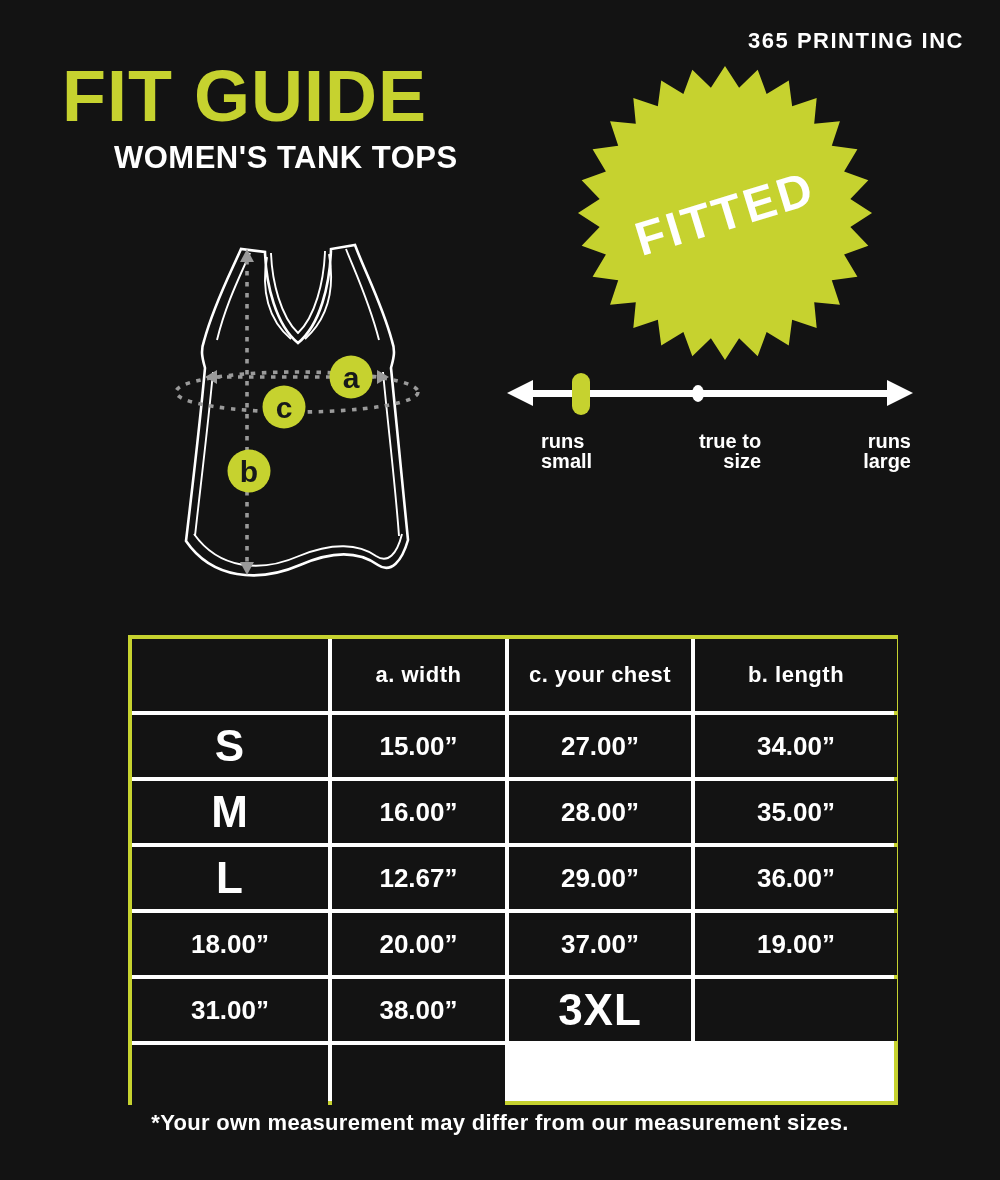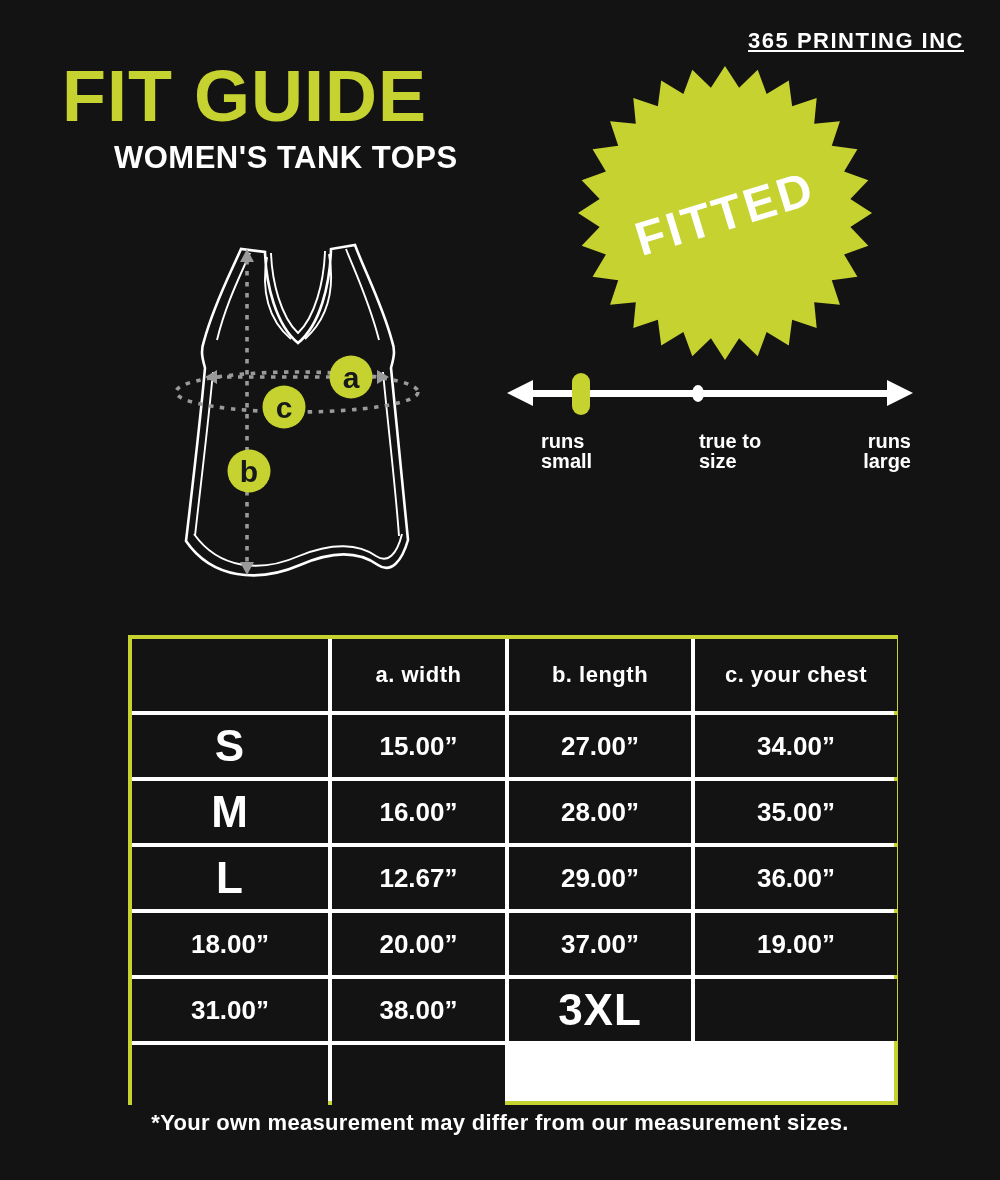--- a/index.html
+++ b/index.html
@@ -7,21 +7,21 @@
     --bg:#131313;
     --dash:#9a9a9a;
   }
   html,body{margin:0;padding:0;background:#000;}
   .page{
     position:relative;width:1000px;height:1180px;background:var(--bg);
     font-family:"Liberation Sans",sans-serif;color:#fff;overflow:hidden;
   }
   .brand{
     position:absolute;top:28px;right:36px;
-    font-size:22px;font-weight:bold;letter-spacing:1.5px;color:#fff;text-decoration:underline;
+    font-size:22px;font-weight:bold;letter-spacing:1.5px;color:#fff;
   }
   .title{
     position:absolute;top:60px;left:62px;
     font-size:72px;font-weight:bold;letter-spacing:1px;color:var(--accent);
     line-height:1;
   }
   .subtitle{
     position:absolute;top:140px;left:114px;
     font-size:31px;font-weight:bold;letter-spacing:0.5px;color:#fff;
   }
@@ -39,21 +39,21 @@
   .arrowhead.right{right:2px;border-top:13px solid transparent;border-bottom:13px solid transparent;border-left:26px solid #fff;}
   .scale-pill{
     position:absolute;left:67px;top:8px;width:18px;height:42px;border-radius:9px;
     background:var(--accent);
   }
   .scale-dot{position:absolute;left:187px;top:20px;width:12px;height:17px;border-radius:50%;background:#fff;}
   .scale-label{
     position:absolute;top:66px;font-size:20px;font-weight:bold;line-height:20px;color:#fff;margin-left:24px;
   }
   .scale-label.l{left:12px;text-align:left;}
-  .scale-label.c{left:201px;transform:translateX(-50%);text-align:left;}
+  .scale-label.c{left:201px;transform:translateX(-50%);text-align:right;}
   .scale-label.r{right:4px;text-align:right;}
   
   .tank{position:absolute;left:130px;top:228px;width:320px;height:360px;}
   .tank svg{display:block;}
   .tank .outline{fill:none;stroke:#fff;stroke-width:2.6;}
   .tank .inner{fill:none;stroke:#fff;stroke-width:1.9;}
   .tank .dash{fill:none;stroke:var(--dash);stroke-width:3.6;stroke-dasharray:4.5 6.5;}
   .tank .dash-arrow{fill:var(--dash);}
   .tank .marker{fill:var(--accent);}
   .tank .marker-letter{
@@ -162,22 +162,22 @@
       <circle class="marker" cx="284" cy="407" r="21.5"></circle>
       <text class="marker-letter" x="284" y="418">c</text>
       <circle class="marker" cx="249" cy="471" r="21.5"></circle>
       <text class="marker-letter" x="249" y="482">b</text>
     </svg>
   </div>
 
   <div class="size-table">
     <div class="cell header"></div>
     <div class="cell header">a. width</div>
+    <div class="cell header">c. your chest</div>
     <div class="cell header">b. length</div>
-    <div class="cell header">c. your chest</div>
 
     <div class="cell size">S</div>
     <div class="cell value">15.00”</div>
     <div class="cell value">27.00”</div>
     <div class="cell value">34.00”</div>
 
     <div class="cell size">M</div>
     <div class="cell value">16.00”</div>
     <div class="cell value">28.00”</div>
     <div class="cell value">35.00”</div>

